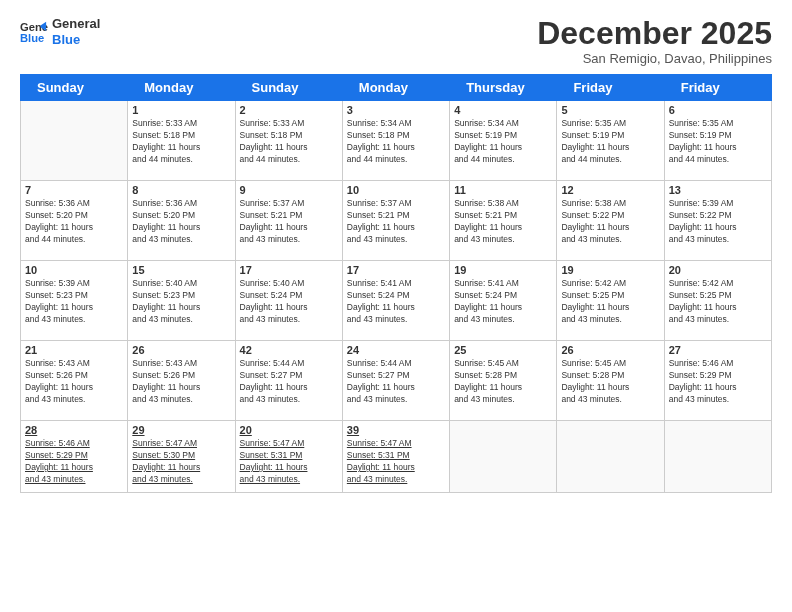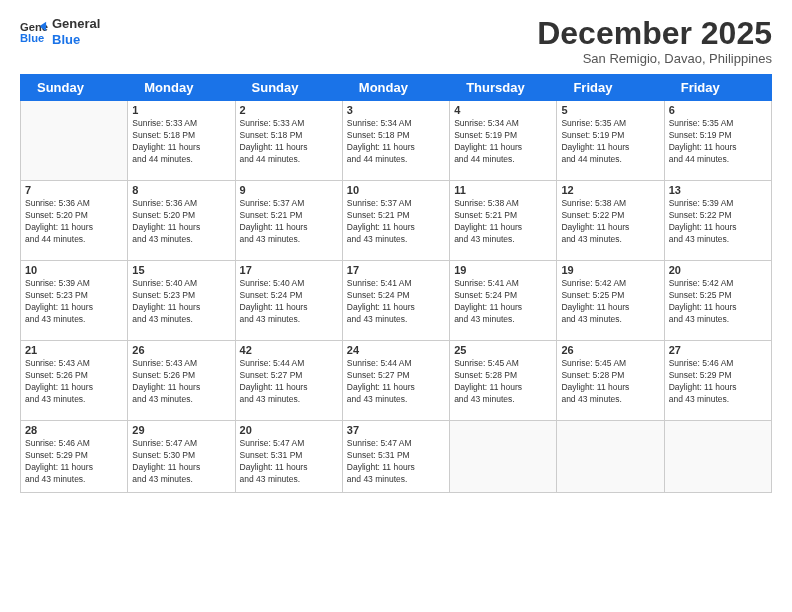--- a/index.html
+++ b/index.html
@@ -75,20 +75,21 @@
     .day-info {
       font-size: 8.5px;
       line-height: 1.4;
       color: #333;
     }
     .empty-cell {
       background: #f9f9f9;
     }
     .last-row td {
       height: 72px;
+      text-decoration: underline;
     }
   </style>
 </head>
 <body>
 
 <div class="page">
   <div class="header">
     <div class="logo">
       <svg class="logo-icon" viewBox="0 0 30 30">
         <text x="0" y="14" font-size="12" font-weight="bold" fill="#333">General</text>
@@ -244,21 +245,21 @@
           </td>
           <td>
             <span class="day-number">29</span>
             <div class="day-info">Sunrise: 5:47 AM<br>Sunset: 5:30 PM<br>Daylight: 11 hours<br>and 43 minutes.</div>
           </td>
           <td>
             <span class="day-number">20</span>
             <div class="day-info">Sunrise: 5:47 AM<br>Sunset: 5:31 PM<br>Daylight: 11 hours<br>and 43 minutes.</div>
           </td>
           <td>
-            <span class="day-number">37</span>
+            <span class="day-number">39</span>
             <div class="day-info">Sunrise: 5:47 AM<br>Sunset: 5:31 PM<br>Daylight: 11 hours<br>and 43 minutes.</div>
           </td>
           <td class="empty-cell"></td>
           <td class="empty-cell"></td>
           <td class="empty-cell"></td>
         </tr>
       </tbody>
   </table>
 </div>
 

